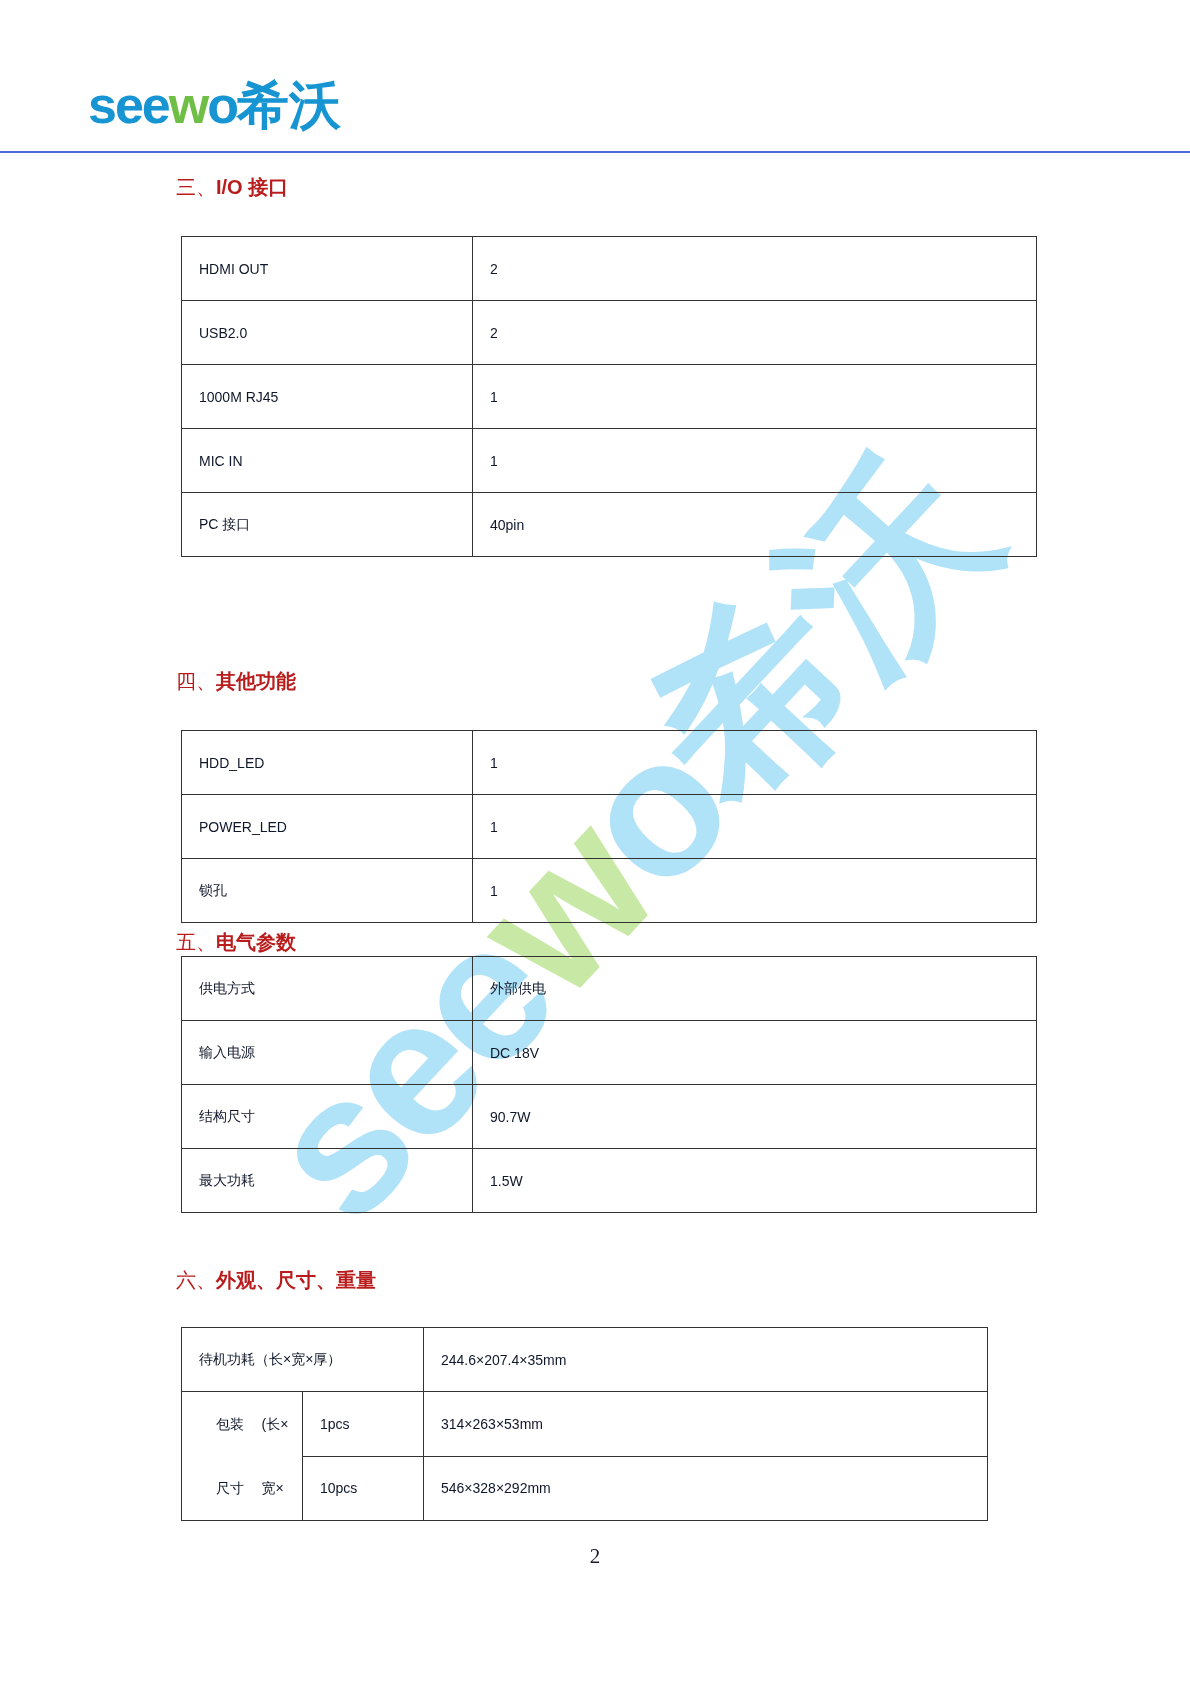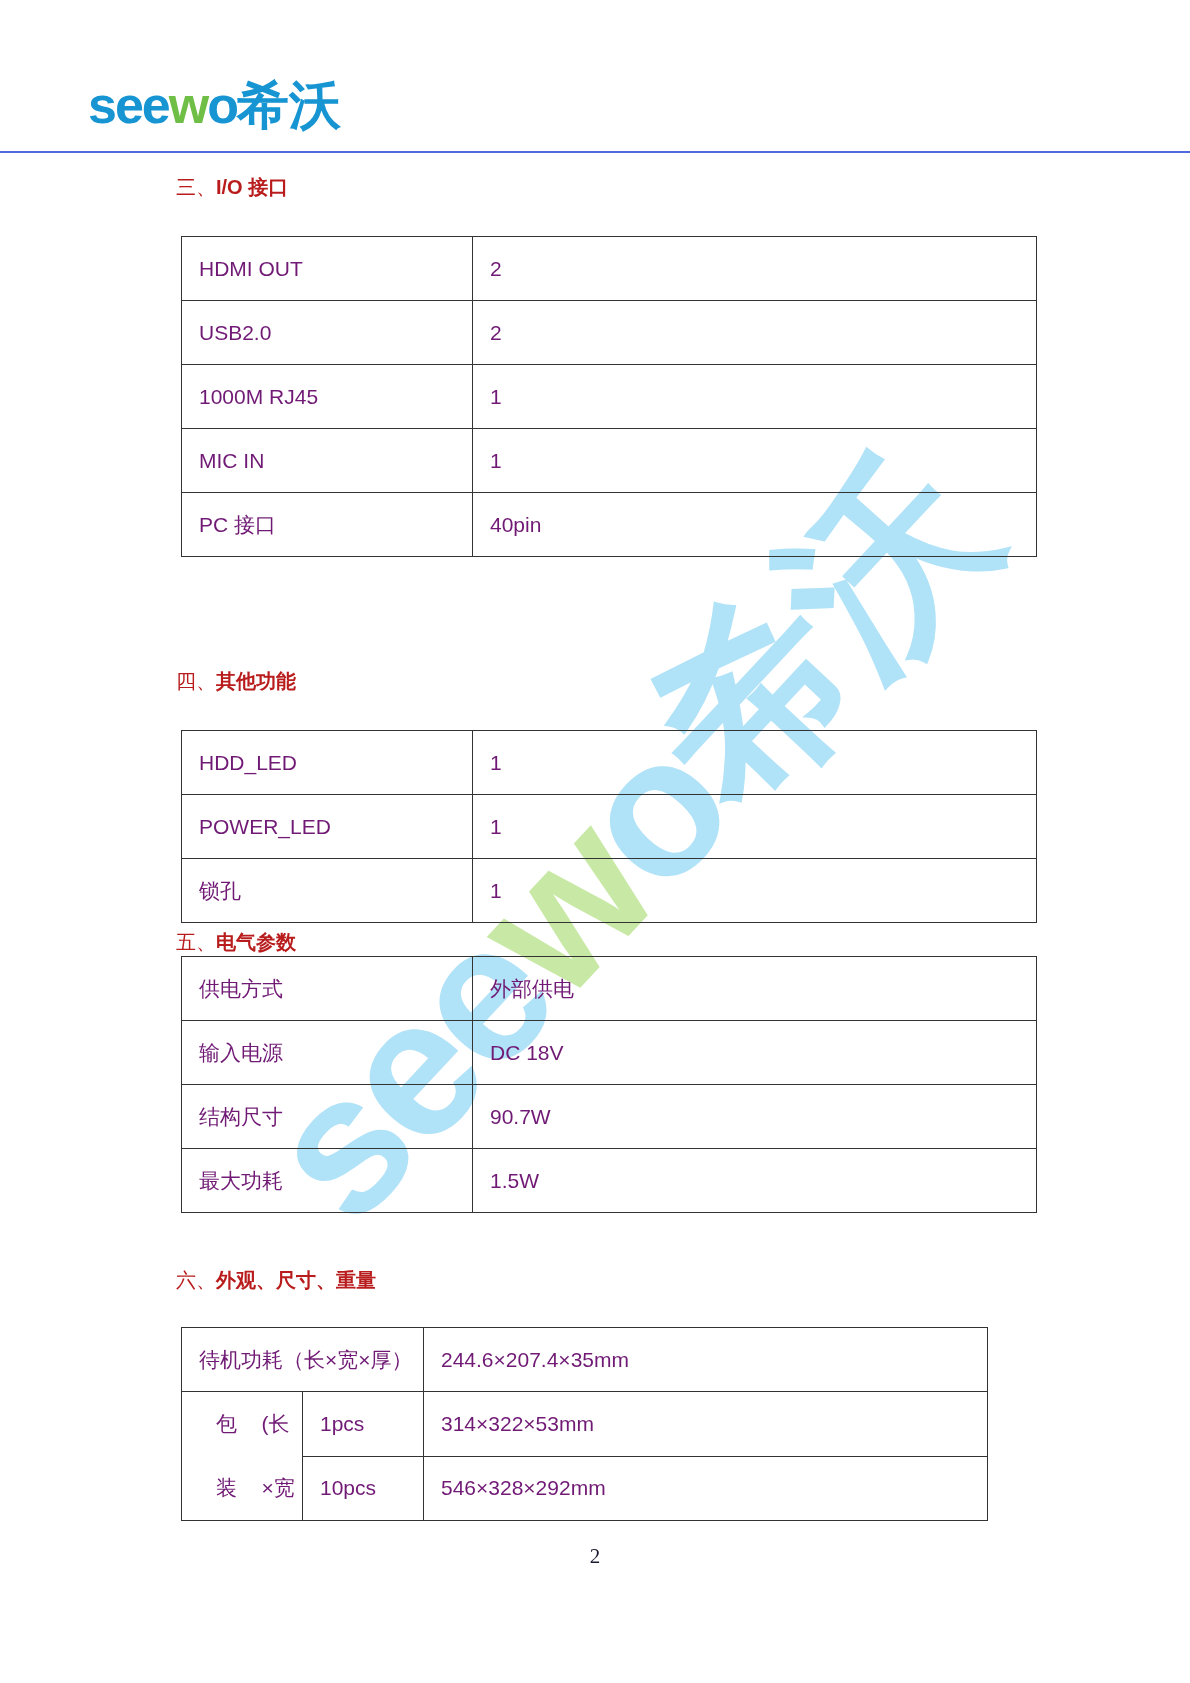--- a/index.html
+++ b/index.html
@@ -62,22 +62,22 @@
     z-index:1;
     background:transparent;
   }
   .tb-io    {top:236px;}
   .tb-other {top:730px;}
   .tb-power {top:956px;}
   .tb-dims  {top:1327px;}
   table.spec td{
     border:1px solid #333333;
     height:63px;
-    font-size:21px;
-    color:#701a75;
+    font-size:14px;
+    color:#0f172a;
     padding:0 6px 0 17px;
     vertical-align:middle;
     background:transparent;
     overflow:hidden;
   }
   .col-label{width:267px;}
   .col-value{width:540px;}
   .col-d1{width:167px;}
   .col-d2{width:100px;}
   .col-d3{width:540px;}
@@ -193,21 +193,21 @@
       <td class="col-d3">244.6×207.4×35mm</td>
     </tr>
     <tr>
       <td rowspan="2" class="col-d1 pack-cell">
         <div class="pack-inner">
           <span>包装尺寸</span>
           <span>(长×宽×高)</span>
         </div>
       </td>
       <td class="col-d2">1pcs</td>
-      <td class="col-d3">314×322×53mm</td>
+      <td class="col-d3">314×263×53mm</td>
     </tr>
     <tr>
       <td class="col-d2">10pcs</td>
       <td class="col-d3">546×328×292mm</td>
     </tr>
   </tbody>
     </table>
 
   <div class="page-number">2</div>
 

